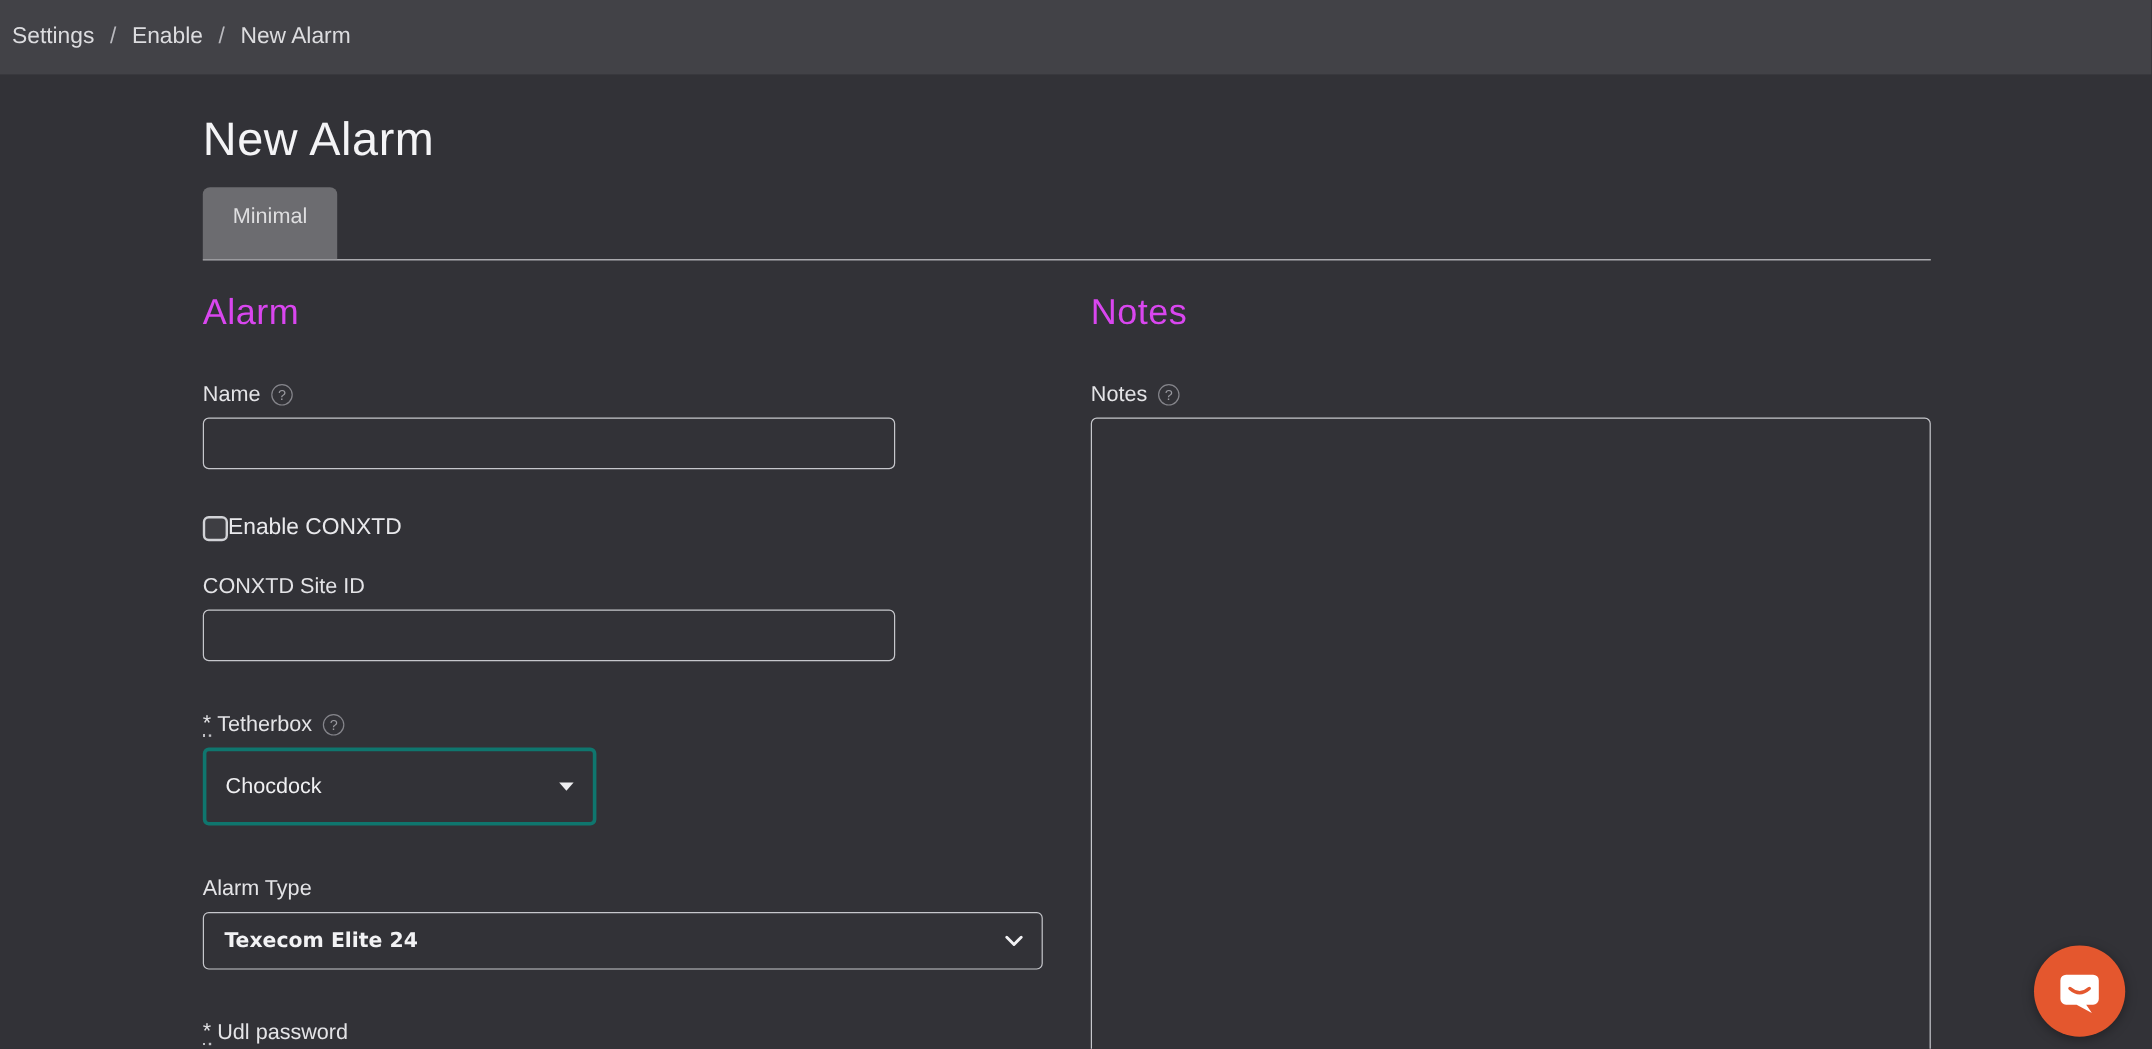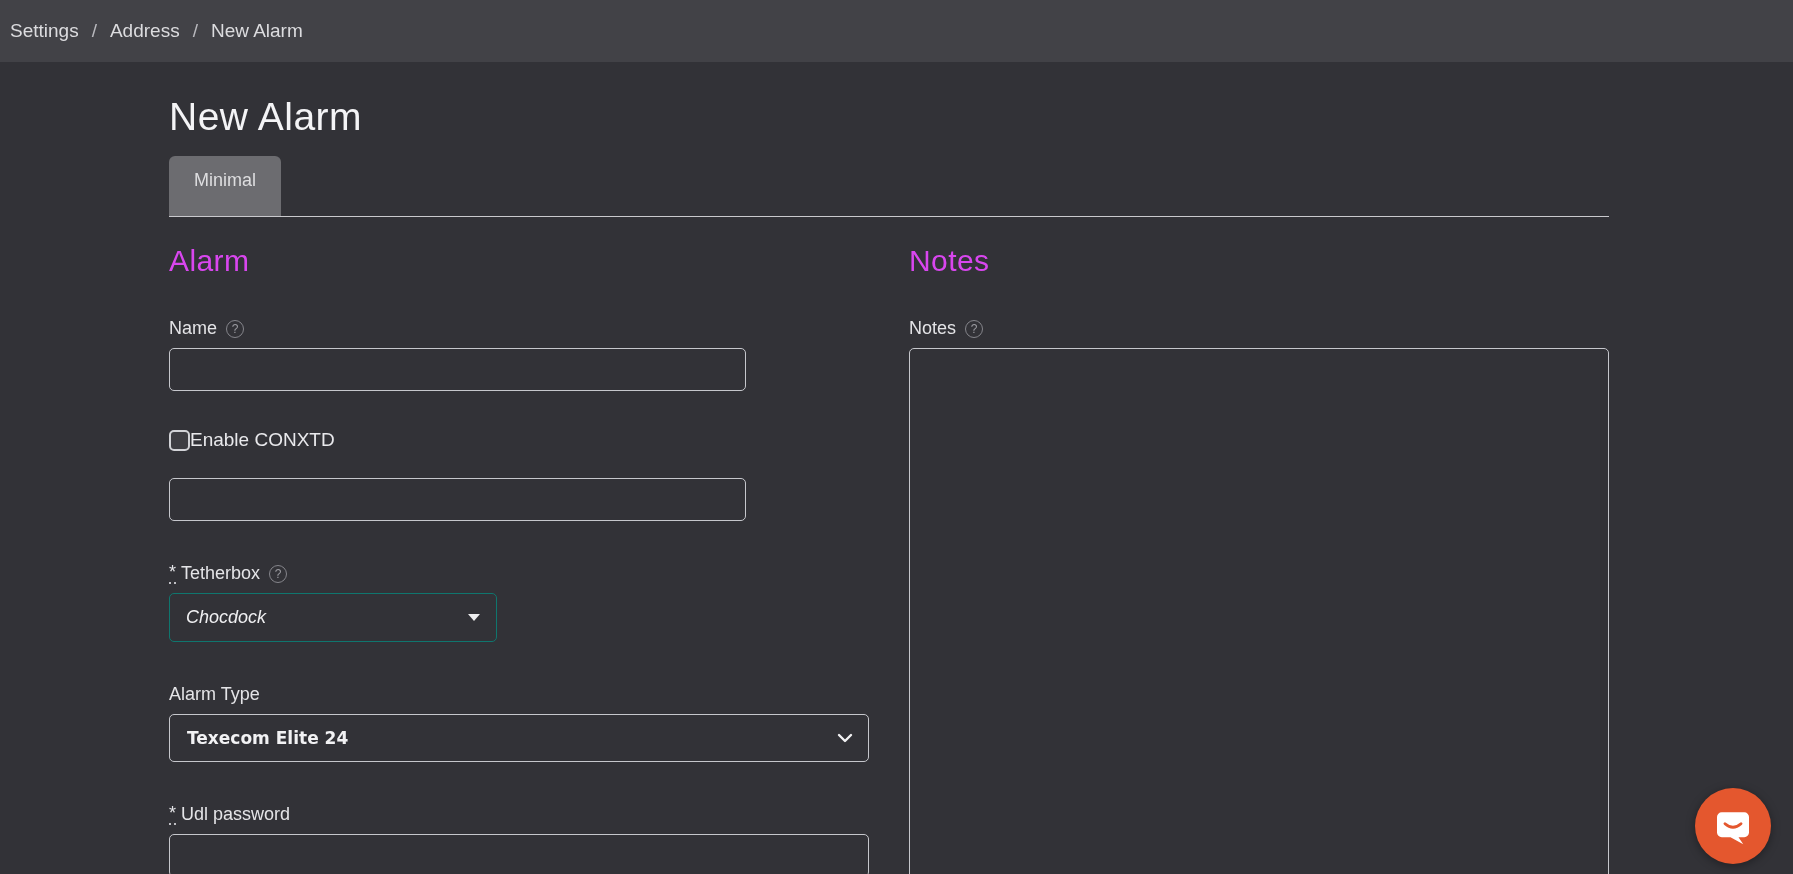--- a/index.html
+++ b/index.html
@@ -121,29 +121,28 @@
     cursor: pointer;
     flex: 0 0 auto;
   }
   .checkbox-label { font-size: 19px; color: #e9e9ec; }
 
   .two-col { display: flex; gap: 40px; }
 
   
   .dropdown {
     width: 328px;
-    height: 49px;
-    border: 1px solid #0f766e;
+    height: 65px;
+    border: 3px solid #0f766e;
     border-radius: 5px;
     display: flex;
     align-items: center;
     justify-content: space-between;
     padding: 0 16px;
     cursor: pointer;
-    font-style: italic;
   }
   .dropdown-value { font-size: 18px; color: #f0f0f2; }
   .caret-down {
     width: 0; height: 0;
     border-left: 6px solid transparent;
     border-right: 6px solid transparent;
     border-top: 7px solid #eeeef0;
   }
 
   
@@ -196,21 +195,21 @@
     cursor: pointer;
     box-shadow: 0 2px 10px rgba(0,0,0,0.35);
   }
 </style>
 </head>
 <body>
 
 <header class="topbar">
   <span class="crumb">Settings</span>
   <span class="crumb-sep">/</span>
-  <span class="crumb">Address</span>
+  <span class="crumb">Enable</span>
   <span class="crumb-sep">/</span>
   <span class="crumb">New Alarm</span>
 </header>
 
 <main class="content">
 
   <h1 class="page-title">New Alarm</h1>
 
   <div class="tabs-row">
     <div class="tab">Minimal</div>
@@ -228,20 +227,23 @@
         </div>
         <input type="text" class="text-input" value="" style="">
       </div>
 
       <div class="checkbox-row">
         <span class="checkbox"></span>
         <span class="checkbox-label">Enable CONXTD</span>
       </div>
 
       <div class="field">
+        <div class="field-label">
+          <span>CONXTD Site ID</span>
+        </div>
         <input type="text" class="text-input" value="" style="">
       </div>
 
       <div class="two-col">
         <div class="field">
           <div class="field-label">
             <span class="req">*</span>
             <span>Tetherbox</span>
             <span class="help-icon">?</span>
           </div>

